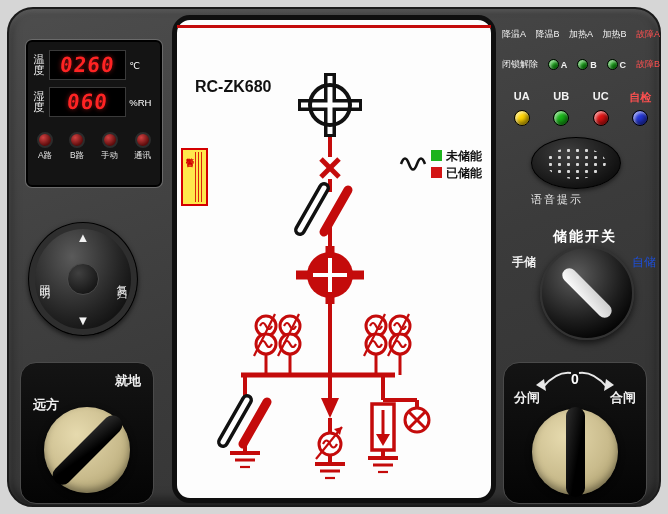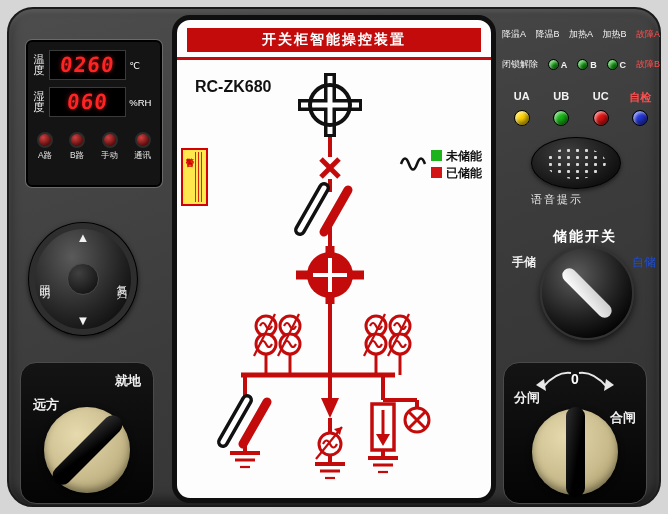--- a/index.html
+++ b/index.html
@@ -142,21 +142,20 @@
 
   <div class="navpad">
     <span class="np-up">▲</span>
     <span class="np-down">▼</span>
     <span class="np-left">照明</span>
     <span class="np-right">复归</span>
     <span class="np-center"></span>
   </div>
 
   <div class="screen">
-    <div class="banner">开关柜智能操控装置</div>
     <div class="redline"></div>
     <div class="model">RC-ZK680</div>
     <div class="warning">
       <span class="warn-text">警告</span>
       <span class="warn-lines"></span>
     </div>
 
     <svg class="diagram" viewBox="0 0 304 432">
 
       <g>
@@ -342,18 +341,18 @@
 
   <div class="kbox kbox-right">
     <svg class="oc-arc" viewBox="0 0 96 24">
       <path d="M16,20 Q30,4 44,6" stroke="#e8e8e8" stroke-width="2" fill="none"></path>
       <polygon points="9,18 19,24 17,12" fill="#e8e8e8"></polygon>
       <path d="M80,20 Q66,4 52,6" stroke="#e8e8e8" stroke-width="2" fill="none"></path>
       <polygon points="87,18 77,24 79,12" fill="#e8e8e8"></polygon>
       <text x="48" y="17" text-anchor="middle" font-size="14" font-weight="bold" fill="#fff">0</text>
     </svg>
     <span class="kbl" style="left:10px;top:26px;">分闸</span>
-    <span class="kbl" style="right:10px;top:26px;margin-top:20px;">合闸</span>
+    <span class="kbl" style="right:10px;top:26px;">合闸</span>
     <span class="knob-tan" style="left:28px;top:46px;">
       <span class="handle rot0"></span>
     </span>
   </div>
 </div>
 
 </body></html>

